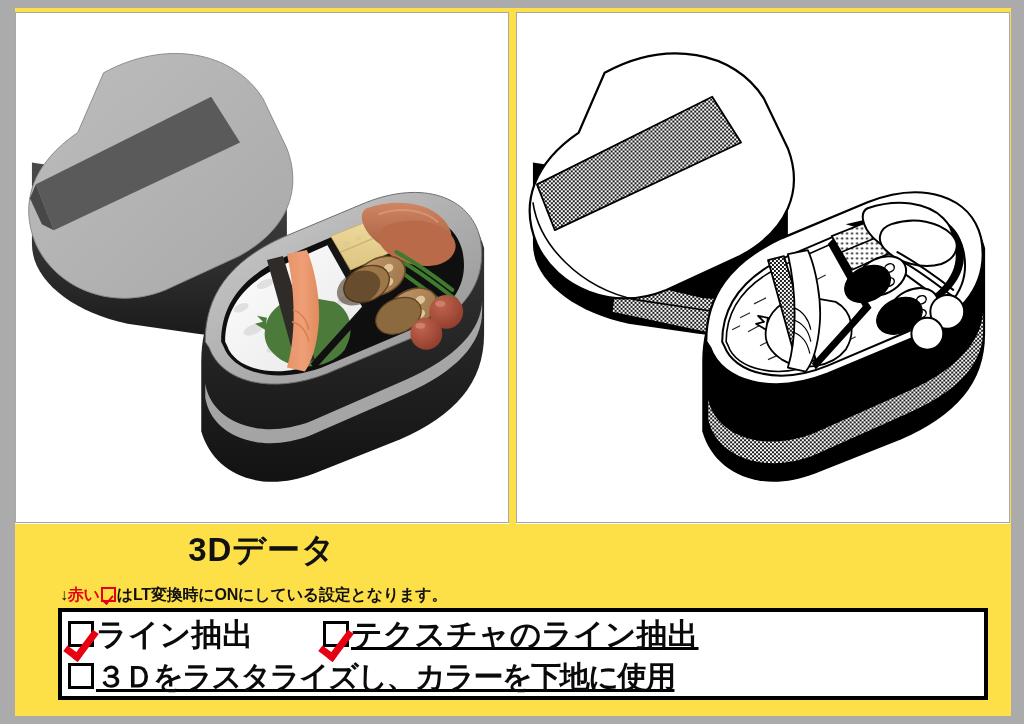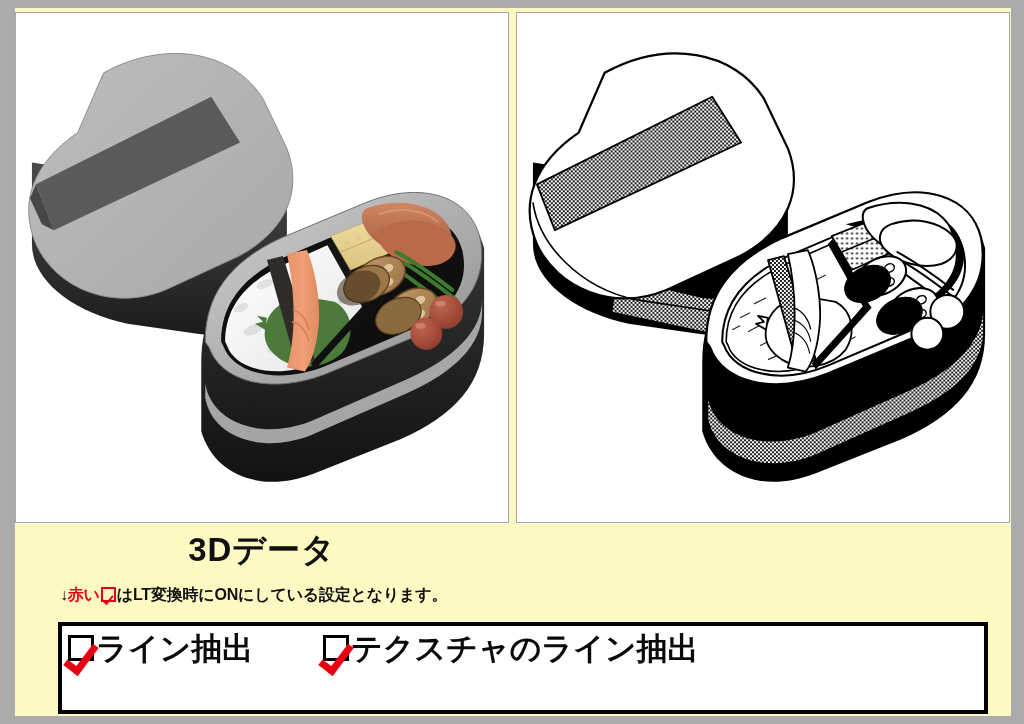--- a/index.html
+++ b/index.html
@@ -12,21 +12,21 @@
   #root {
     position: relative;
     width: 1024px; height: 724px;
     background: #ababab;
   }
   
   .content-area {
     position: absolute;
     left: 15px; top: 8px;
     width: 996px; height: 708px;
-    background: #fef9c3;
+    background: #fde047;
   }
   
   .panels {
     position: absolute;
     left: 0px; top: 4px;
     width: 996px; height: 514px;
   }
   .panel {
     position: absolute;
     top: 0;
@@ -88,42 +88,42 @@
     left: 1px; top: 4px;
     width: 5px; height: 9px;
     border: solid #e60012;
     border-width: 0 2.5px 2.5px 0;
     transform: rotate(40deg);
   }
 
   
   .settings-box {
     position: absolute;
-    left: 43px; top: 614px;
+    left: 43px; top: 600px;
     width: 930px; height: 92px;
     background: #ffffff;
     border: 4px solid #000000;
   }
   .settings-grid {
     position: relative;
     width: 100%; height: 100%;
     padding: 3px 0 0 6px;
   }
   .opt-row {
     display: flex;
     align-items: flex-start;
     height: 42px;
   }
   .opt {
     display: flex;
     align-items: flex-start;
     white-space: nowrap;
   }
   .opt-col1 { width: 255px; }
-  .opt-col2 { width: 660px; }
+  .opt-col2 { width: 660px; text-decoration: underline; }
 
   .cbx {
     position: relative;
     width: 26px; height: 26px;
     border: 3px solid #000000;
     flex: 0 0 auto;
     margin-top: 6px;
     margin-right: 2px;
     background: #fff;
   }
@@ -476,19 +476,23 @@
             <span class="cbx checked"></span>
             <span class="opt-label">ライン抽出</span>
           </div>
           <div class="opt opt-col2">
             <span class="cbx checked"></span>
             <span class="opt-label">テクスチャのライン抽出</span>
           </div>
         </div>
 
         <div class="opt-row">
+          <div class="opt opt-col2">
+            <span class="cbx"></span>
+            <span class="opt-label tight">３Ｄをラスタライズし、カラーを下地に使用</span>
+          </div>
         </div>
 
       </div>
     </div>
 
   </div>
 </div>
 
 </body></html>

